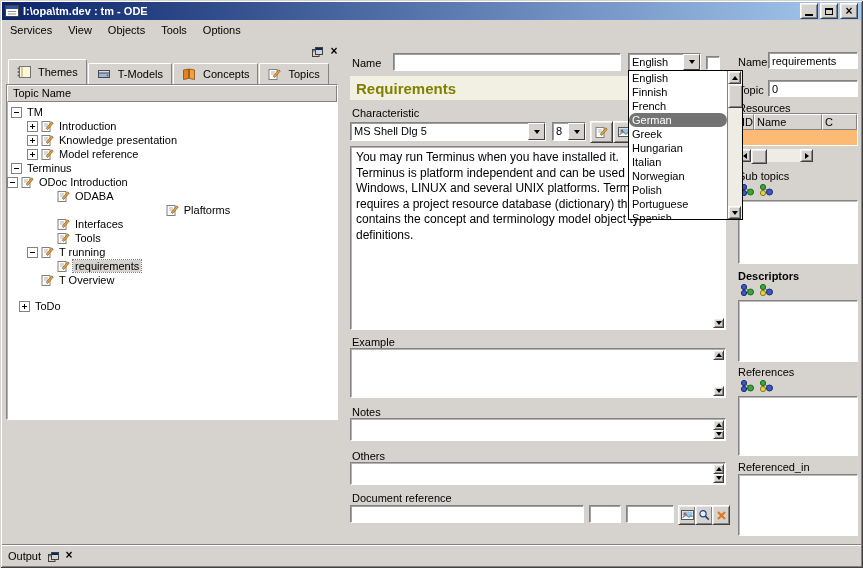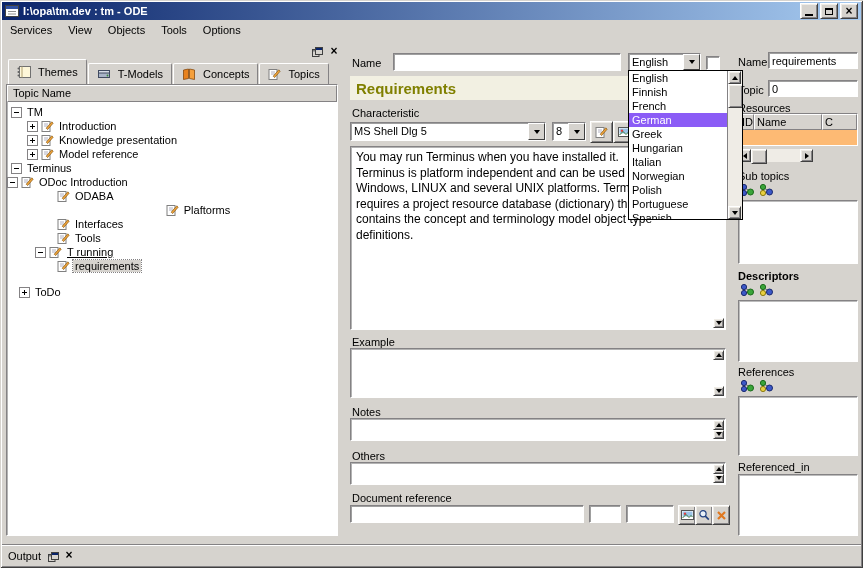--- a/index.html
+++ b/index.html
@@ -26,21 +26,21 @@
   .gl-max{width:8px;height:7px;border:1px solid #000;border-top-width:2px;box-sizing:border-box;}
   .gl-x::before{content:"×";font-weight:bold;font-size:12px;line-height:10px;}
   .menubar{position:absolute;left:2px;top:20px;right:2px;height:20px;display:flex;align-items:center;}
   .menu-item{padding:3px 8px;}
   
   .lpanel{position:absolute;left:4px;top:42px;width:338px;height:504px;}
   .pico{position:absolute;width:14px;height:13px;display:flex;align-items:center;justify-content:center;}
   .tabs{position:absolute;left:4px;top:16px;height:26px;display:flex;align-items:flex-end;}
   .tab{display:flex;align-items:center;gap:4px;padding:0 8px;height:21px;background:#d6d3ce;border:1px solid;border-color:#ffffff #848284 #848284 #ffffff;border-bottom:none;border-radius:2px 2px 0 0;box-sizing:border-box;margin-right:1px;}
   .tab.active{height:25px;position:relative;z-index:2;}
-  .tframe{position:absolute;left:2px;top:42px;width:332px;height:452px;background:#fff;border:1px solid;border-color:#848284 #ffffff #ffffff #848284;box-shadow:inset 1px 1px 0 rgba(64,64,64,.4);box-sizing:border-box;overflow:hidden;}
+  .tframe{position:absolute;left:2px;top:42px;width:332px;height:336px;background:#fff;border:1px solid;border-color:#848284 #ffffff #ffffff #848284;box-shadow:inset 1px 1px 0 rgba(64,64,64,.4);box-sizing:border-box;overflow:hidden;}
   .tcol{height:17px;background:#d6d3ce;border:1px solid;border-color:#ffffff #848284 #848284 #ffffff;box-sizing:border-box;padding:1px 0 0 5px;}
   .tree{padding-top:3px;}
   .trow{height:14px;display:flex;align-items:center;white-space:nowrap;}
   .exp{width:11px;height:11px;background:#fff;border:1px solid #848284;position:relative;flex:none;margin-right:3px;box-sizing:border-box;}
   .exp::before{content:"";position:absolute;left:2px;right:2px;top:4px;height:1px;background:#000;}
   .exp.plus::after{content:"";position:absolute;top:2px;bottom:2px;left:4px;width:1px;background:#000;}
   .exp-sp{width:14px;flex:none;}
   .ticon{flex:none;margin-right:3px;display:flex;align-items:center;}
   .tlabel{padding:0 2px;}
   .tlabel.sel{background:#d6d3ce;outline:1px dotted #848284;}
@@ -64,21 +64,21 @@
   .hscroll{position:absolute;height:13px;display:flex;}
   .hscroll .sb{width:13px;height:13px;flex:none;}
   .hthumb{width:14px;height:13px;flex:none;}
   .htrack{flex:1;background:#efece6;}
   .molbtn{position:absolute;width:17px;height:16px;display:flex;align-items:center;justify-content:center;}
   .whitebox{position:absolute;background:#fff;border:1px solid;border-color:#848284 #ffffff #ffffff #848284;box-shadow:inset 1px 1px 0 rgba(64,64,64,.35);box-sizing:border-box;}
   
   .ddlist{position:absolute;left:628px;top:70px;width:113px;height:148px;background:#fff;border:1px solid #000;z-index:100;display:flex;overflow:hidden;}
   .dd-items{flex:1;overflow:hidden;}
   .dd-item{height:14px;line-height:14px;padding-left:3px;white-space:nowrap;}
-  .dd-item.hl{background:#8b5cf6;color:#fff;}
+  .dd-item.hl{background:#737373;color:#fff;border-radius:7px;}
   .dd-scroll{width:14px;background:#efece6;border-left:1px solid #848284;display:flex;flex-direction:column;flex:none;}
   .dd-scroll .sb{width:13px;height:13px;flex:none;}
   .dd-thumb{width:13px;height:22px;flex:none;}
   .dd-track{flex:1;}
   
   .obar{position:absolute;left:2px;top:544px;width:859px;height:22px;border-top:1px solid #848284;box-shadow:inset 0 1px 0 #ffffff;}
 </style>
 </head>
 <body>
 
@@ -270,21 +270,21 @@
           <span class="ticon">
               <svg width="13" height="13" viewBox="0 0 13 13">
                 <rect x="1" y="1.5" width="8" height="10" fill="#ffffff" stroke="#808080"></rect>
                 <line x1="3" y1="4" x2="7" y2="4" stroke="#b0b0c0"></line>
                 <line x1="3" y1="6" x2="7" y2="6" stroke="#b0b0c0"></line>
                 <path d="M5.2 8.2 L10.8 1.8 L12.2 3.2 L6.6 9.6 Z" fill="#eda33c" stroke="#7a4a00" stroke-width="0.6"></path>
               </svg>
             </span>
           <span class="tlabel">Tools</span>
         </div>
-        <div class="trow" style="padding-left:28px;text-decoration:underline;">
+        <div class="trow" style="padding-left:20px;">
           <span class="exp"></span>
           <span class="ticon">
               <svg width="13" height="13" viewBox="0 0 13 13">
                 <rect x="1" y="1.5" width="8" height="10" fill="#ffffff" stroke="#808080"></rect>
                 <line x1="3" y1="4" x2="7" y2="4" stroke="#b0b0c0"></line>
                 <line x1="3" y1="6" x2="7" y2="6" stroke="#b0b0c0"></line>
                 <path d="M5.2 8.2 L10.8 1.8 L12.2 3.2 L6.6 9.6 Z" fill="#eda33c" stroke="#7a4a00" stroke-width="0.6"></path>
               </svg>
             </span>
           <span class="tlabel">T running</span>
@@ -293,20 +293,32 @@
           <span class="exp-sp"></span>
           <span class="ticon">
               <svg width="13" height="13" viewBox="0 0 13 13">
                 <rect x="1" y="1.5" width="8" height="10" fill="#ffffff" stroke="#808080"></rect>
                 <line x1="3" y1="4" x2="7" y2="4" stroke="#b0b0c0"></line>
                 <line x1="3" y1="6" x2="7" y2="6" stroke="#b0b0c0"></line>
                 <path d="M5.2 8.2 L10.8 1.8 L12.2 3.2 L6.6 9.6 Z" fill="#eda33c" stroke="#7a4a00" stroke-width="0.6"></path>
               </svg>
             </span>
           <span class="tlabel sel">requirements</span>
+        </div>
+        <div class="trow" style="padding-left:20px;">
+          <span class="exp-sp"></span>
+          <span class="ticon">
+              <svg width="13" height="13" viewBox="0 0 13 13">
+                <rect x="1" y="1.5" width="8" height="10" fill="#ffffff" stroke="#808080"></rect>
+                <line x1="3" y1="4" x2="7" y2="4" stroke="#b0b0c0"></line>
+                <line x1="3" y1="6" x2="7" y2="6" stroke="#b0b0c0"></line>
+                <path d="M5.2 8.2 L10.8 1.8 L12.2 3.2 L6.6 9.6 Z" fill="#eda33c" stroke="#7a4a00" stroke-width="0.6"></path>
+              </svg>
+            </span>
+          <span class="tlabel">T Overview</span>
         </div>
         <div class="trow" style="padding-left:12px;margin-top:12px;">
           <span class="exp plus"></span>
           <span class="tlabel">ToDo</span>
         </div>
 
       </div>
     </div>
   </div>
 

